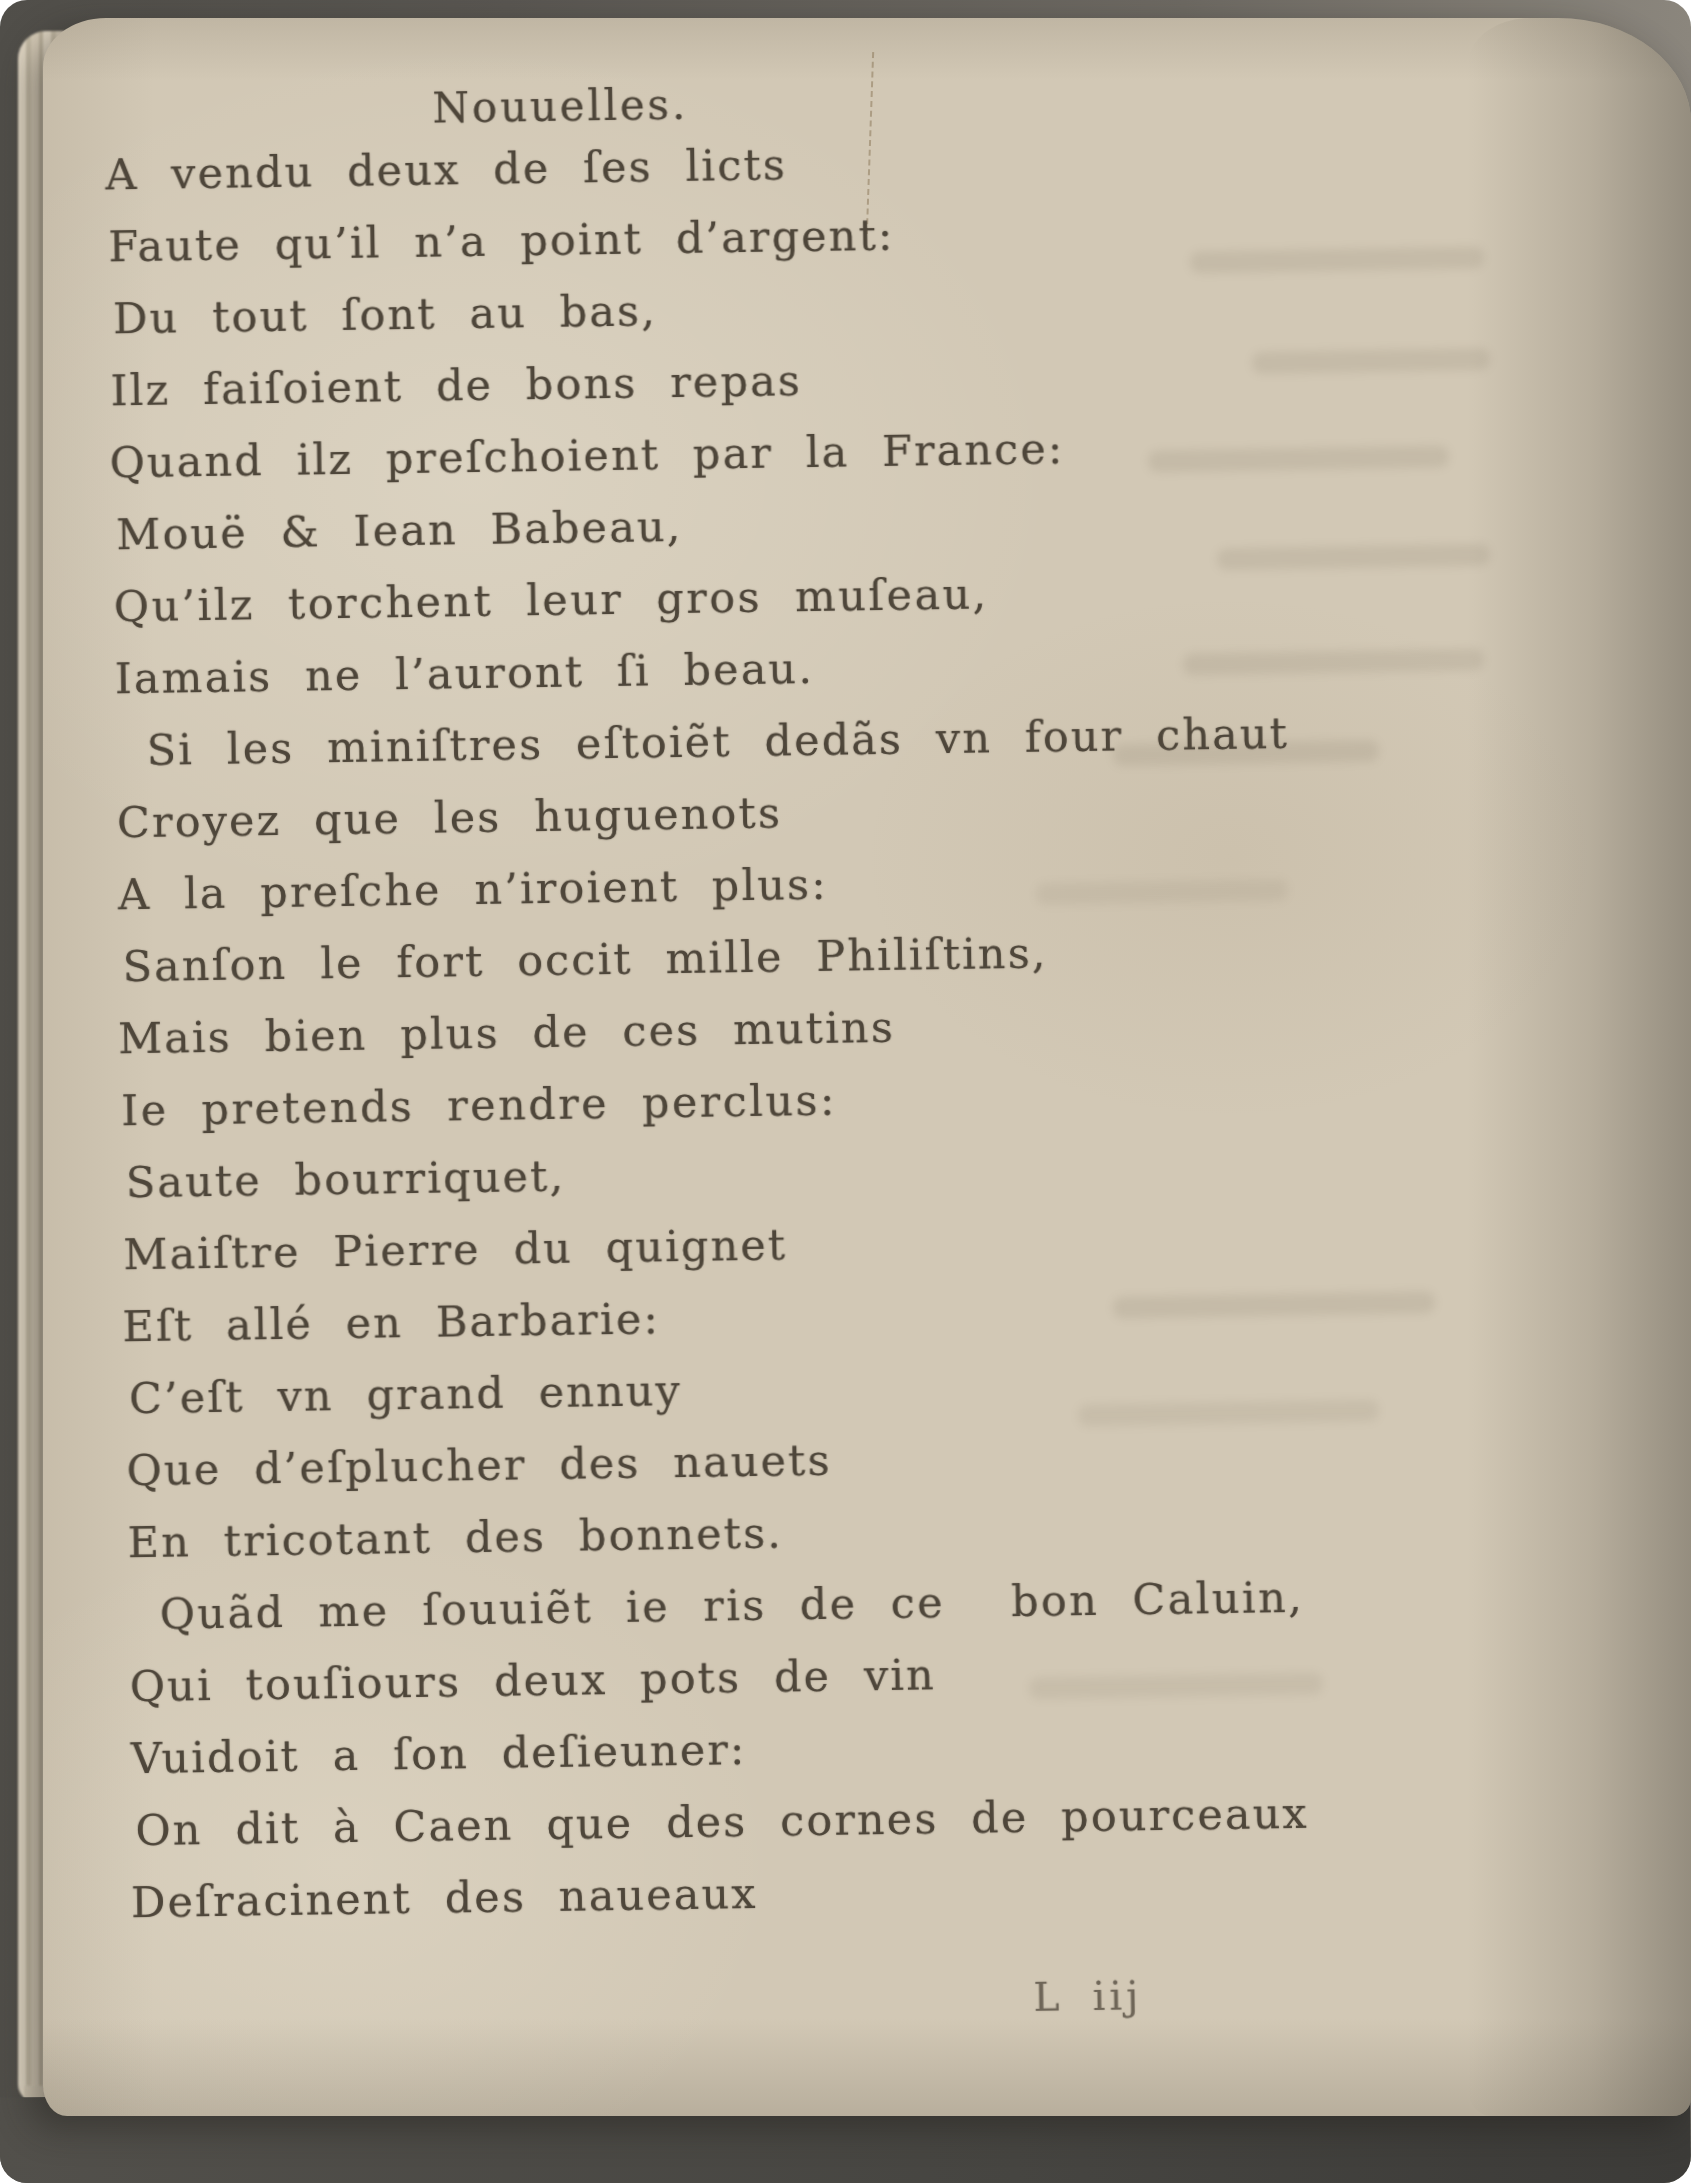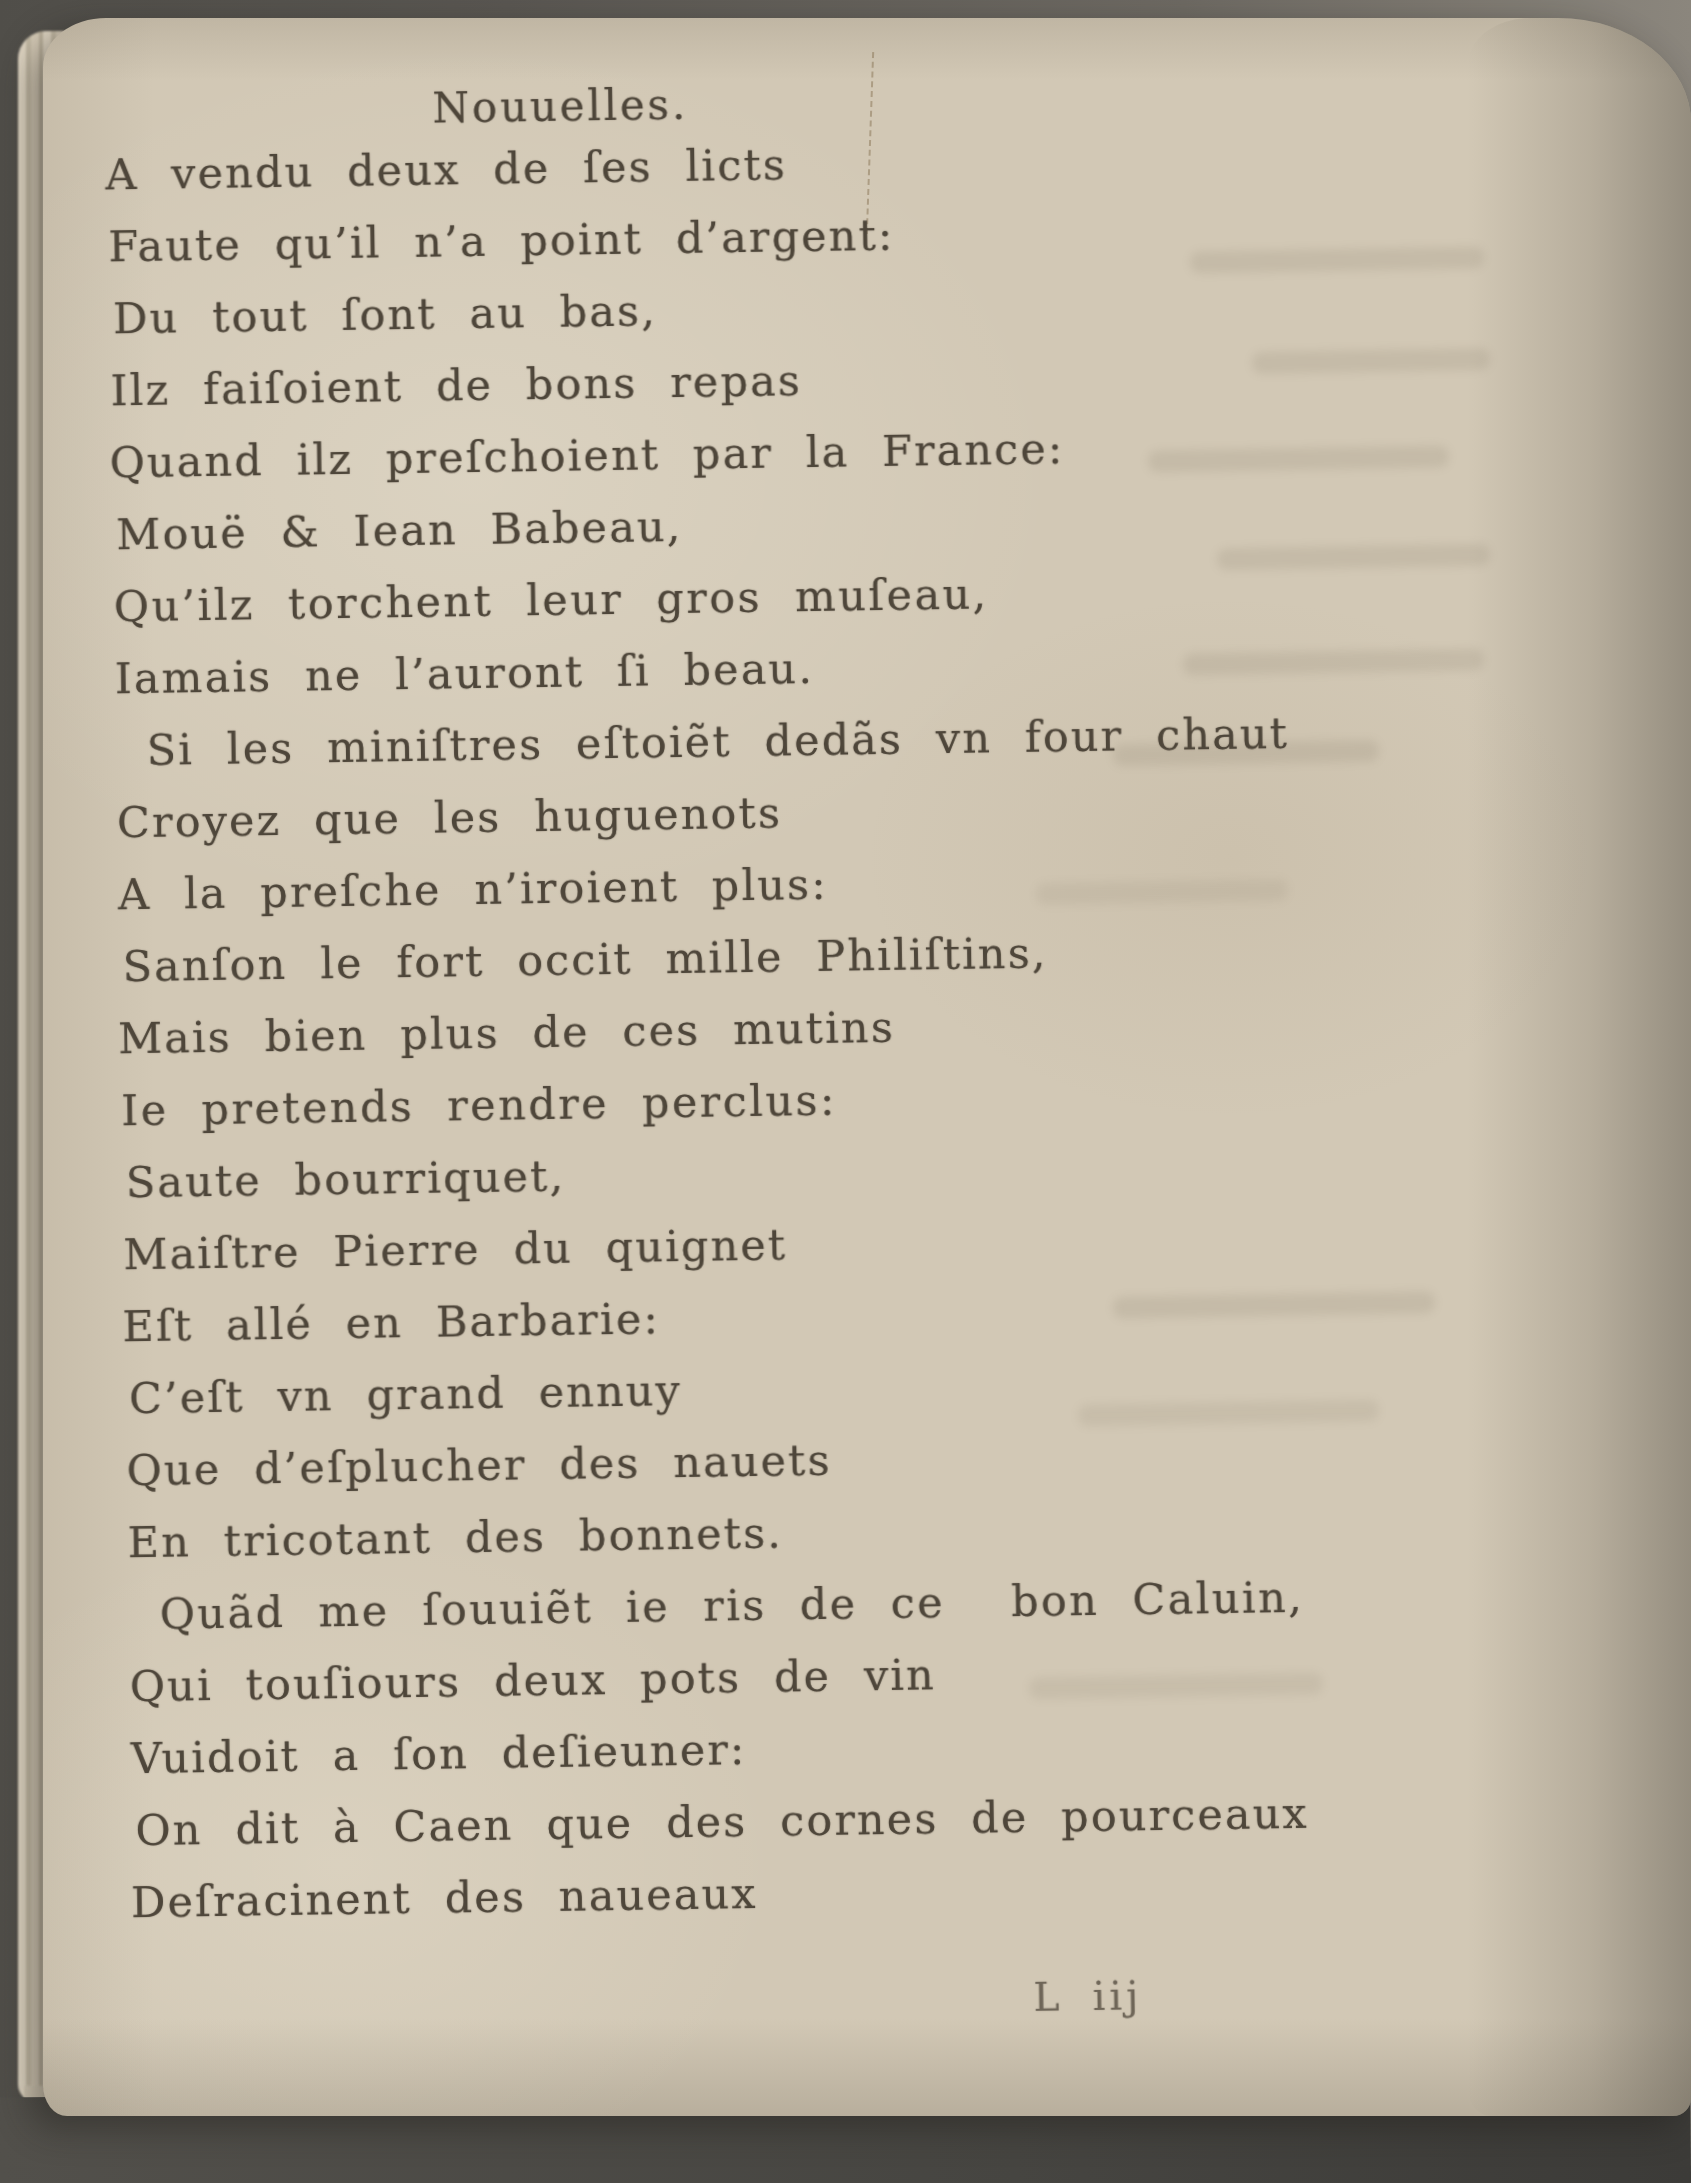--- a/index.html
+++ b/index.html
@@ -11,20 +11,21 @@
     --background-dark:#4b4a45;
     --background-light:#8b867d;
   }
   html,body{margin:0;padding:0;}
   .photo{
     position:relative;
     width:1691px;height:2183px;
     overflow:hidden;
     background:linear-gradient(90deg,#504e49 0%,#5a5752 30%,#6e6a63 70%,var(--background-light) 100%);
     font-family:"DejaVu Serif","Liberation Serif",serif;
+    border-radius:27px;
   }
   
   .bottom-band{
     position:absolute;left:0;right:0;bottom:0;height:105px;
     background:linear-gradient(90deg,#52504b,#464541 60%,#3c3b38);
     transform:rotate(-0.6deg) translateY(19.6px);
     transform-origin:0 100%;
   }
   
   .fore-edges{

